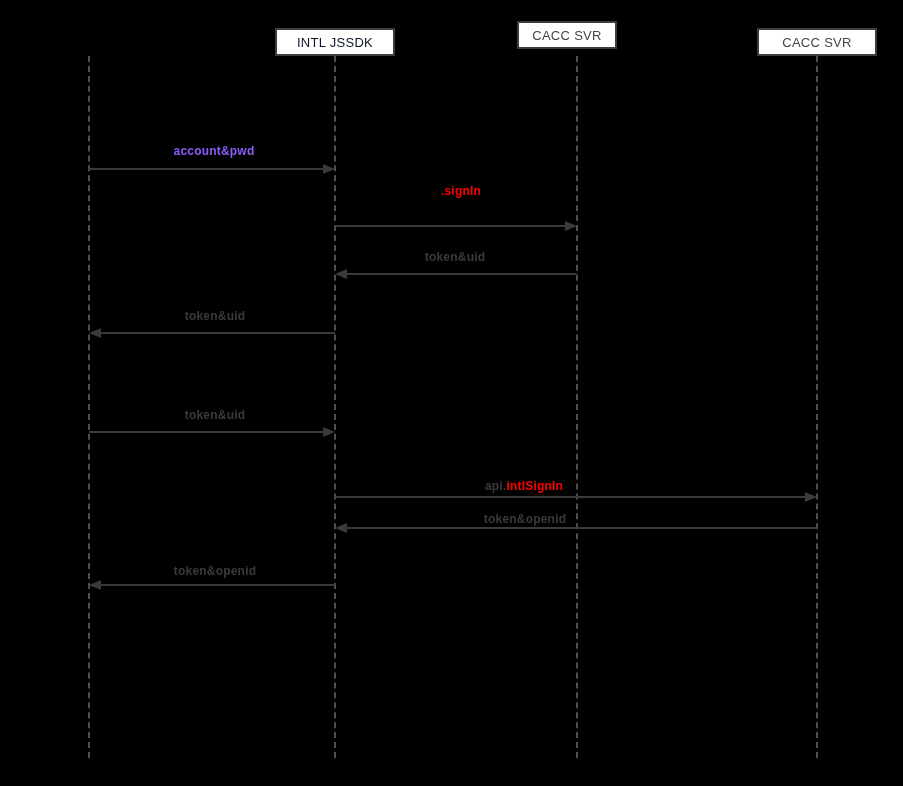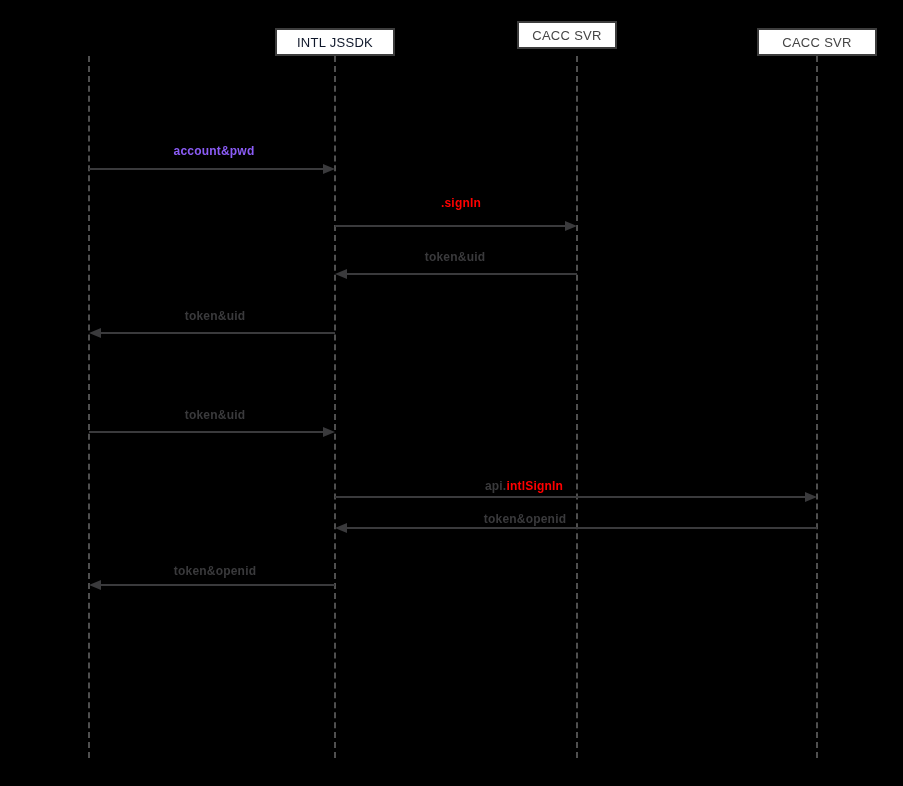--- a/index.html
+++ b/index.html
@@ -62,21 +62,21 @@
     <div class="lifeline" style="left: 576px; top: 56px; height: 702px; border-left: 2px dashed rgb(79, 79, 79);"></div>
     <div class="actor-box" style="left: 757px; top: 28px; width: 120px; height: 28px; background: rgb(255, 255, 255); border: 2px solid rgb(61, 61, 61);">
       <span style="color: rgb(69, 69, 69);">CACC SVR</span>
     </div>
     <div class="lifeline" style="left: 816px; top: 56px; height: 702px; border-left: 2px dashed rgb(79, 79, 79);"></div>
     <div class="msg-line" style="left: 89px; width: 235px; top: 168px; background: rgb(58, 58, 60);"></div>
     <div class="msg-head" style="top: 164px; left: 323px; border-left: 12px solid rgb(58, 58, 60);"></div>
     <div class="msg-label" style="left: 214px; top: 144px;"><span style="color: #8b5cf6;">account&amp;pwd</span></div>
     <div class="msg-line" style="left: 335px; width: 231px; top: 225px; background: rgb(58, 58, 60);"></div>
     <div class="msg-head" style="top: 221px; left: 565px; border-left: 12px solid rgb(58, 58, 60);"></div>
-    <div class="msg-label" style="left: 461px; top: 196px;"><span style="color: rgb(255, 0, 0);">.signIn</span></div>
+    <div class="msg-label" style="left: 461px; top: 184px;"><span style="color: rgb(255, 0, 0);">.signIn</span></div>
     <div class="msg-line" style="left: 346px; width: 231px; top: 273px; background: rgb(58, 58, 60);"></div>
     <div class="msg-head" style="top: 269px; left: 335px; border-right: 12px solid rgb(58, 58, 60);"></div>
     <div class="msg-label" style="left: 455px; top: 250px;"><span style="color: rgb(58, 58, 60);">token&amp;uid</span></div>
     <div class="msg-line" style="left: 100px; width: 235px; top: 332px; background: rgb(58, 58, 60);"></div>
     <div class="msg-head" style="top: 328px; left: 89px; border-right: 12px solid rgb(58, 58, 60);"></div>
     <div class="msg-label" style="left: 215px; top: 309px;"><span style="color: rgb(58, 58, 60);">token&amp;uid</span></div>
     <div class="msg-line" style="left: 89px; width: 235px; top: 431px; background: rgb(58, 58, 60);"></div>
     <div class="msg-head" style="top: 427px; left: 323px; border-left: 12px solid rgb(58, 58, 60);"></div>
     <div class="msg-label" style="left: 215px; top: 408px;"><span style="color: rgb(58, 58, 60);">token&amp;uid</span></div>
     <div class="msg-line" style="left: 335px; width: 471px; top: 496px; background: rgb(58, 58, 60);"></div>

